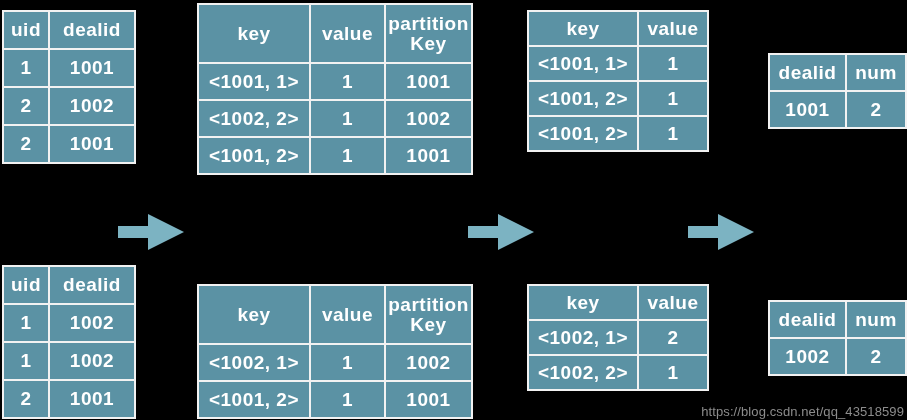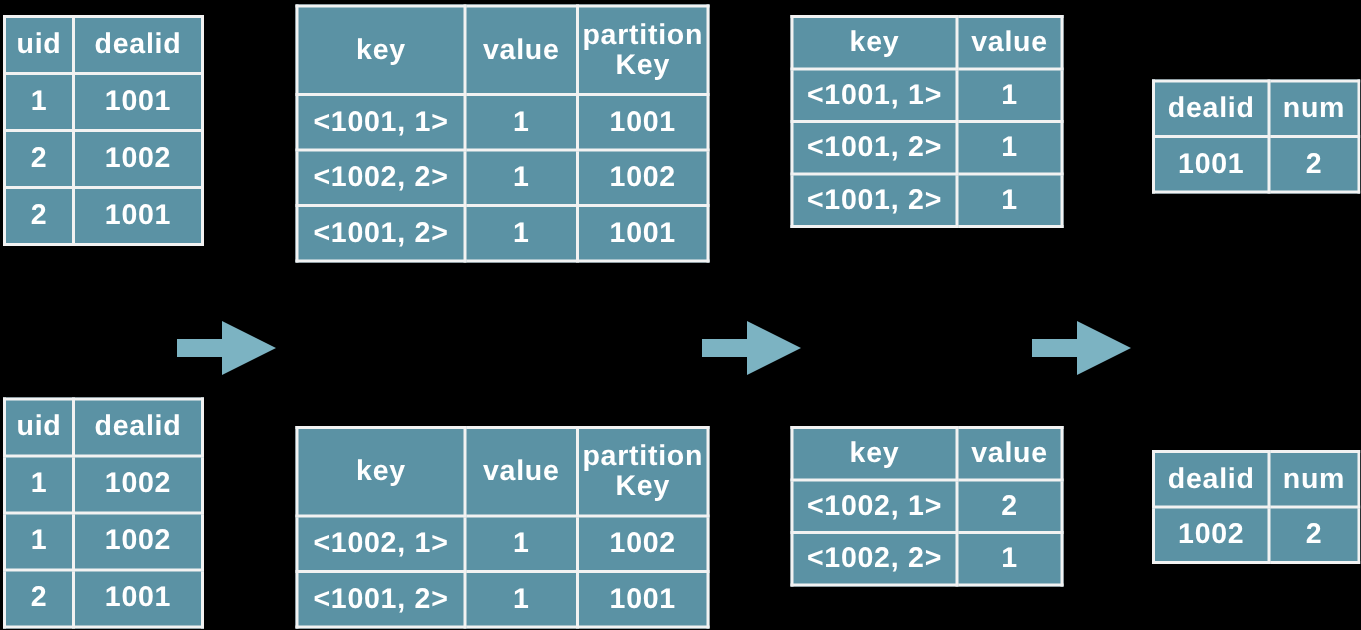--- a/index.html
+++ b/index.html
@@ -271,14 +271,15 @@
   </svg>
 
   <svg class="arrow" id="arrow-2" viewBox="0 0 66 40">
     <polygon points="0,14 30,14 30,2 66,20 30,38 30,26 0,26" fill="#7cb3c2"></polygon>
   </svg>
 
   <svg class="arrow" id="arrow-3" viewBox="0 0 66 40">
     <polygon points="0,14 30,14 30,2 66,20 30,38 30,26 0,26" fill="#7cb3c2"></polygon>
   </svg>
 
+  <div id="watermark">https://blog.csdn.net/qq_43518599</div>
 
 </div>
 
 </body></html>

